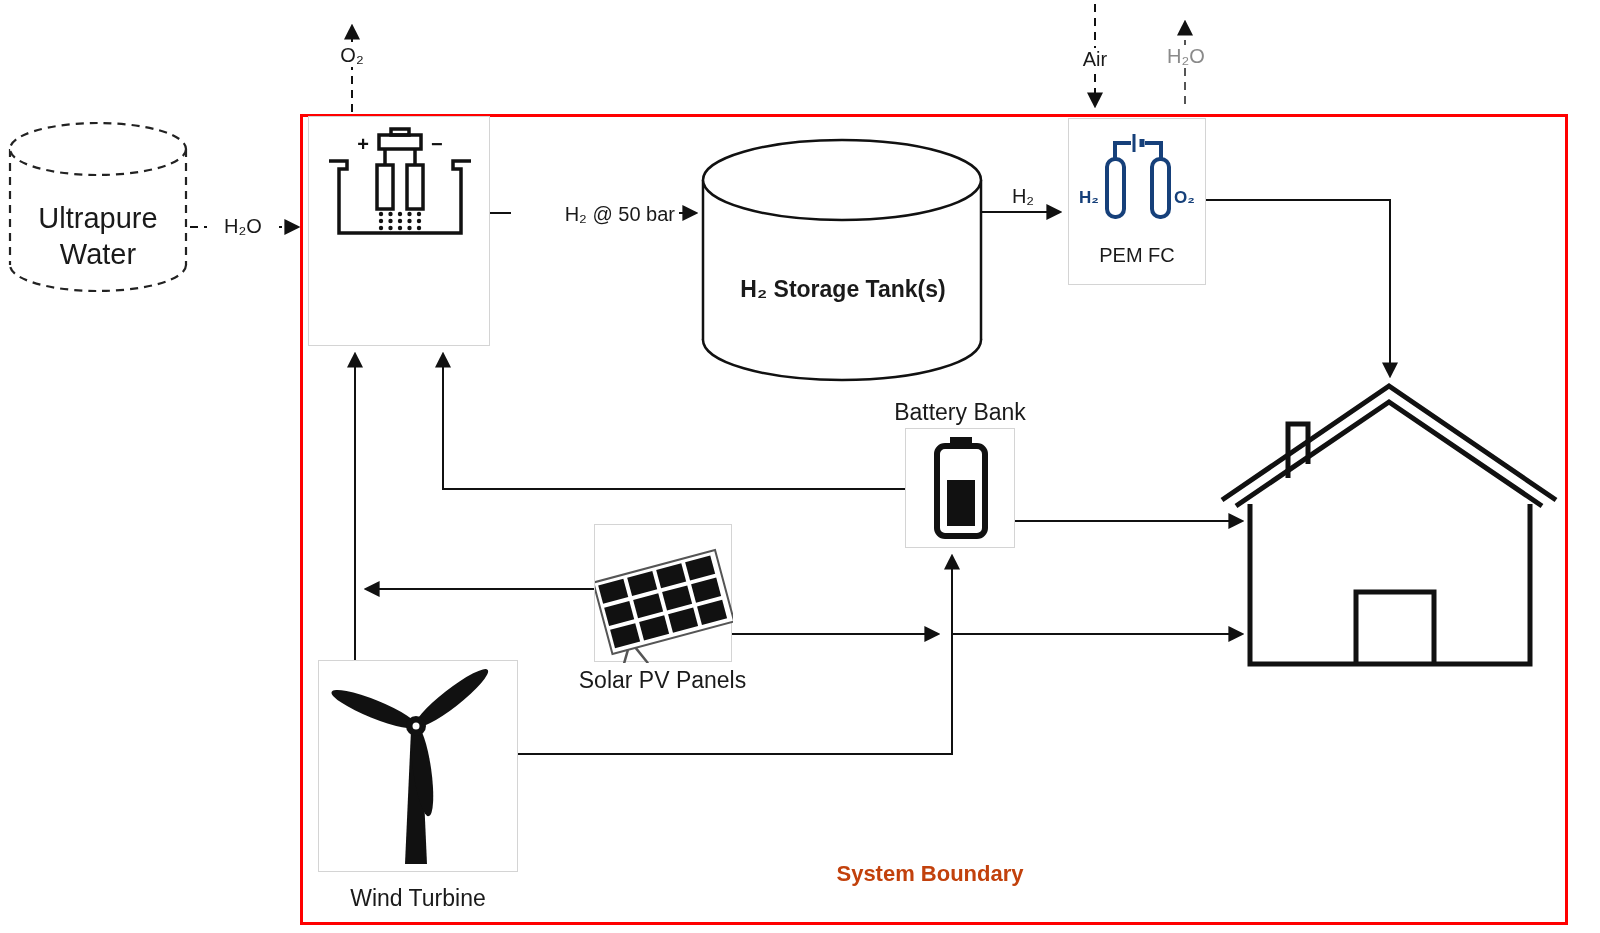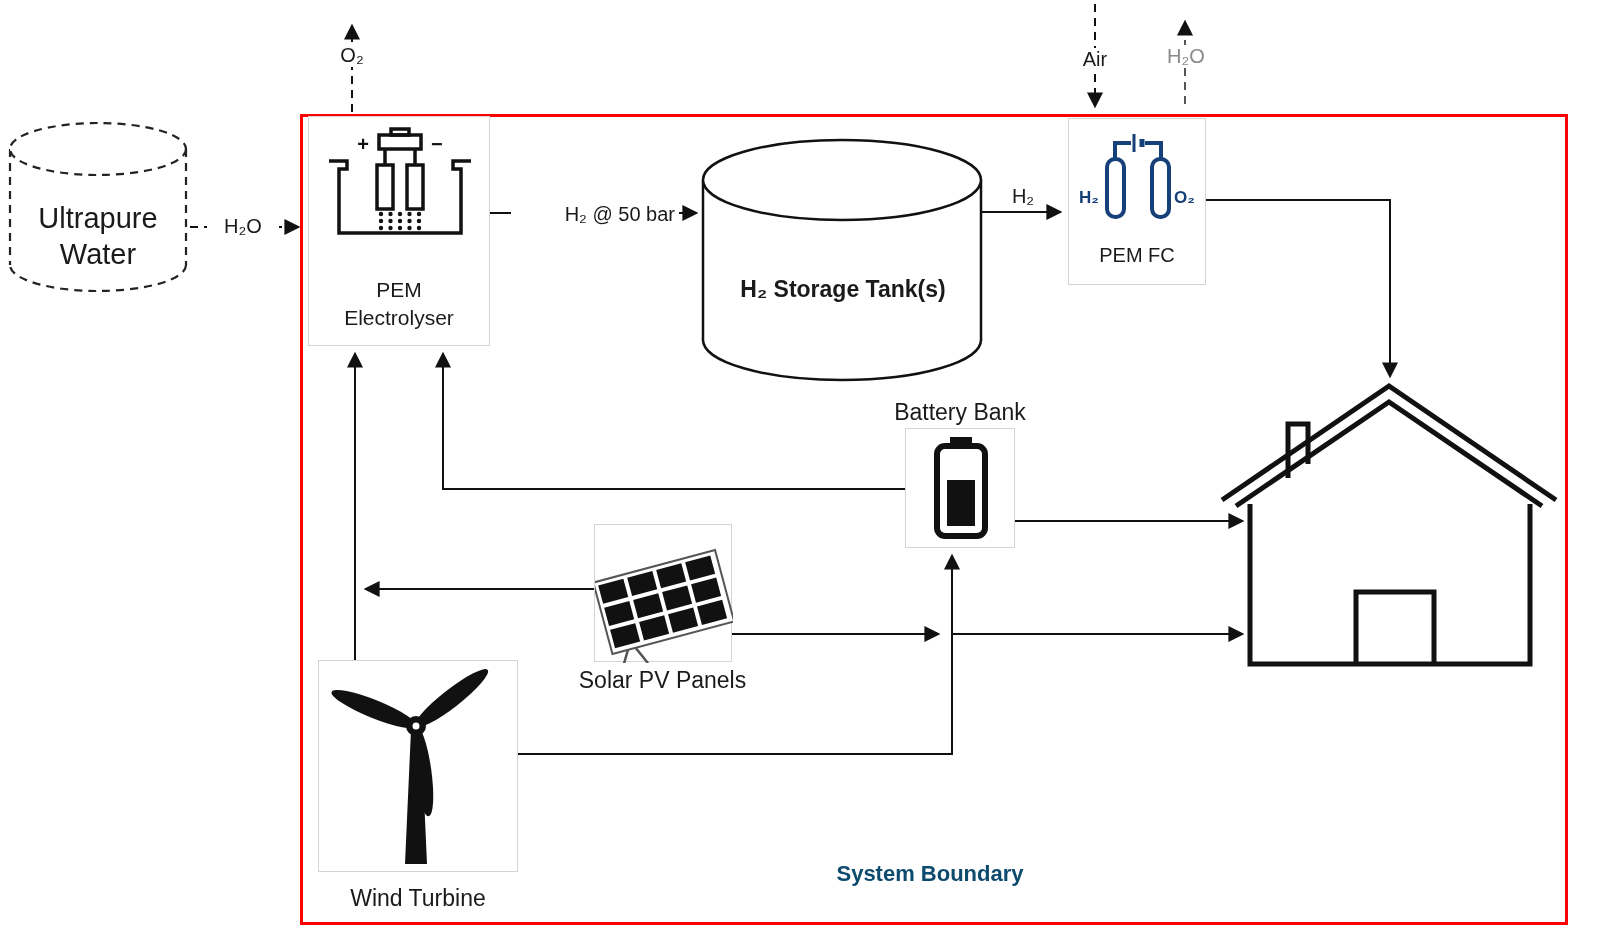--- a/index.html
+++ b/index.html
@@ -12,21 +12,21 @@
     border: 3px solid #ff0000; z-index: 0; }
   .connectors { position: absolute; left: 0; top: 0; z-index: 1; }
   .node-box { position: absolute; background: #fff; border: 1px solid #d4d4d4; z-index: 2; }
   .icon { position: absolute; z-index: 2; }
   .node-lbl { position: absolute; left: 0; right: 0; text-align: center;
     font-size: 21px; line-height: 1.3; }
   .lbl { position: absolute; text-align: center; font-size: 23px; line-height: 1.25; z-index: 3; }
   .flow-lbl { position: absolute; text-align: center; font-size: 20px;
     background: #fff; padding: 0 4px; z-index: 3; }
   .bold { font-weight: bold; }
-  .red { color: #0c4a6e; }
+  .red { color: #c2410c; }
   .muted { color: #8a8a8a; }
 </style>
 </head>
 <body>
 
 <div class="canvas">
 
   <div class="boundary"></div>
 
   <svg class="connectors" width="1600" height="933" viewBox="0 0 1600 933">
@@ -91,24 +91,20 @@
           <circle cx="81" cy="94" r="2.2"></circle>
           <circle cx="90.5" cy="94" r="2.2"></circle>
           <circle cx="100" cy="94" r="2.2"></circle>
         <circle cx="62" cy="101" r="2.2"></circle>
           <circle cx="71.5" cy="101" r="2.2"></circle>
           <circle cx="81" cy="101" r="2.2"></circle>
           <circle cx="90.5" cy="101" r="2.2"></circle>
           <circle cx="100" cy="101" r="2.2"></circle>
       </g>
     </svg>
-    <div class="node-lbl" style="bottom:14px;">
-      <div>PEM</div>
-      <div>Electrolyser</div>
-    </div>
   </div>
 
   <svg class="icon" style="left:700px;top:138px;" width="285" height="248" viewBox="0 0 285 248">
     <ellipse cx="142" cy="202" rx="139" ry="40" fill="none" stroke="#111" stroke-width="2.5"></ellipse>
     <rect x="3" y="42" width="278" height="160" fill="#fff"></rect>
     <path d="M3,42 V202 M281,42 V202" stroke="#111" stroke-width="2.5" fill="none"></path>
     <ellipse cx="142" cy="42" rx="139" ry="40" fill="#fff" stroke="#111" stroke-width="2.5"></ellipse>
   </svg>
   <div class="lbl bold" style="left:703px;top:275px;width:280px;font-size:23px;">H₂ Storage Tank(s)</div>
 

